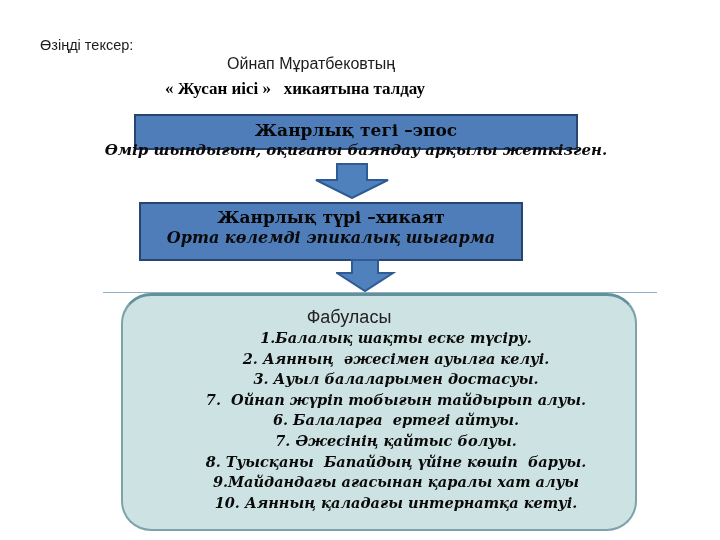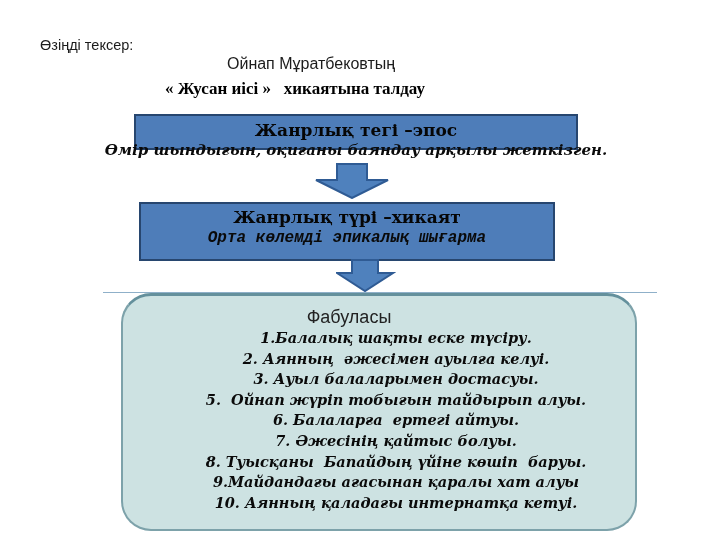--- a/index.html
+++ b/index.html
@@ -27,31 +27,31 @@
   }
   .flow-box{
     position:absolute;
     background:#4e7db9;
     border:2px solid #27466f;
     box-sizing:border-box;
     display:flex;flex-direction:column;align-items:center;
     text-align:center;
   }
   .box1{left:134px;top:114px;width:444px;height:36px;padding-top:4px;}
-  .box2{left:139px;top:202px;width:416px;height:59px;padding-top:3px;}
+  .box2{left:139px;top:202px;width:384px;height:59px;padding-top:3px;}
   .box-title{
     font-family:"DejaVu Serif",serif;
     font-weight:bold;font-size:17px;line-height:21px;color:#060606;
   }
   .box-sub{
     font-family:"DejaVu Serif",serif;
     font-weight:bold;font-style:italic;font-size:15px;line-height:18px;color:#0a0a0a;
     white-space:pre;
   }
-  .box2 .box-sub{font-size:16px;line-height:20px;font-family:Liberation Mono, monospace;}
+  .box2 .box-sub{font-size:16px;line-height:20px;}
   .down-arrow{position:absolute;}
   .divider-line{
     position:absolute;left:103px;top:292px;width:554px;height:0;
     border-top:1px solid #8fb0c9;
   }
   .fabula-panel{
     position:absolute;left:121px;top:293px;width:516px;height:238px;
     box-sizing:border-box;
     background:#cde2e2;
     border:2px solid #7da2aa;
@@ -106,21 +106,21 @@
   <div class="divider-line"></div>
 
   <div class="fabula-panel"></div>
 
   <div class="fabula-title">Фабуласы</div>
 
   <div class="fabula-list">
     <div class="fabula-item">1.Балалық шақты еске түсіру.</div>
     <div class="fabula-item">2. Аянның  әжесімен ауылға келуі.</div>
     <div class="fabula-item">3. Ауыл балаларымен достасуы.</div>
-    <div class="fabula-item">5.  Ойнап жүріп тобығын тайдырып алуы.</div>
+    <div class="fabula-item">7.  Ойнап жүріп тобығын тайдырып алуы.</div>
     <div class="fabula-item">6. Балаларға  ертегі айтуы.</div>
     <div class="fabula-item">7. Әжесінің қайтыс болуы.</div>
     <div class="fabula-item">8. Туысқаны  Бапайдың үйіне көшіп  баруы.</div>
     <div class="fabula-item">9.Майдандағы ағасынан қаралы хат алуы</div>
     <div class="fabula-item">10. Аянның қаладағы интернатқа кетуі.</div>
   </div>
 
 </div>
 
 </body></html>

